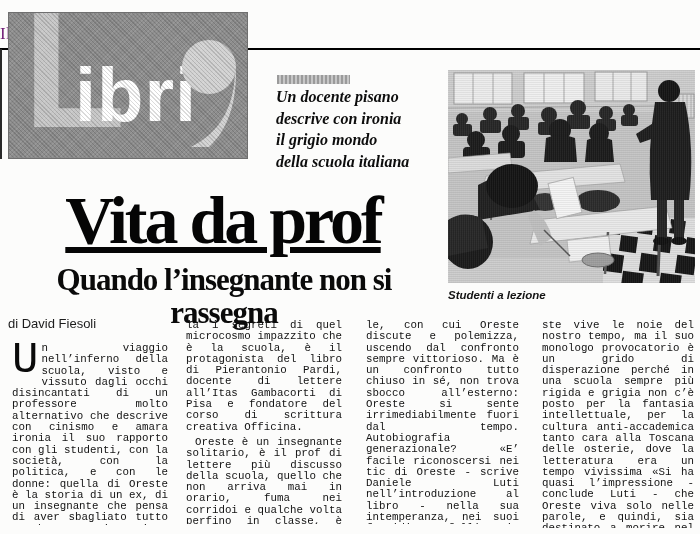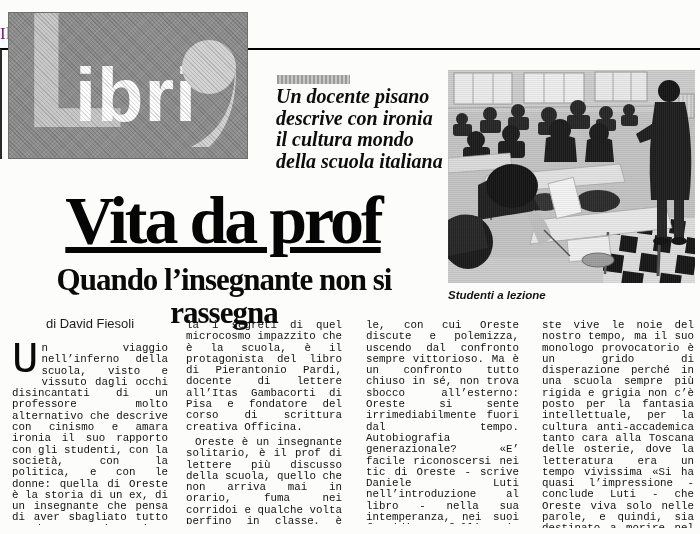--- a/index.html
+++ b/index.html
@@ -38,21 +38,21 @@
     font-size:76px;line-height:1;color:#ffffff;letter-spacing:1px;
   }
   .logo-quote{position:absolute;right:10px;top:26px;}
   
   .standfirst-bar{
     left:277px;top:75px;width:73px;height:9px;
     background:repeating-linear-gradient(90deg,#9a9a9a 0 2px,#c7c7c7 2px 4px);
   }
   .standfirst{
     left:276px;top:86px;width:172px;
-    font-style:italic;font-weight:bold;font-size:20px;line-height:21.5px;color:#0d0d0d;font-family:Liberation Serif, serif;
+    font-style:italic;font-weight:bold;font-size:16px;line-height:21.5px;color:#0d0d0d;font-family:Liberation Serif, serif;
   }
   
   .photo{left:448px;top:70px;width:247px;height:213px;background:#c6c6c6;}
   .photo::after{
     content:"";position:absolute;inset:0;pointer-events:none;
     background:
       repeating-linear-gradient(0deg, rgba(0,0,0,.06) 0 1px, transparent 1px 2px),
       repeating-linear-gradient(90deg, rgba(255,255,255,.05) 0 1px, transparent 1px 2px);
   }
   .caption{
@@ -62,21 +62,21 @@
   
   .title{
     left:0;top:186px;width:446px;text-align:center;
     font-weight:bold;font-size:68px;line-height:1;letter-spacing:-3px;color:#050505;text-decoration:underline;
   }
   .subtitle{
     left:2px;top:264px;width:444px;text-align:center;
     font-weight:bold;font-size:31px;line-height:1.05;letter-spacing:-1px;color:#0a0a0a;
   }
   .byline{
-    left:8px;top:316px;width:164px;text-align:center;
+    left:8px;top:316px;width:164px;
     font-family:"Liberation Sans", sans-serif;font-size:13px;color:#1c1c1c;
   }
   
   .col{
     position:absolute;font-size:10.8px;line-height:11.3px;
     text-align:justify;color:#121212;overflow:hidden;
   }
   .col p{margin:4px;font-family:Liberation Mono, monospace;}
   .col p.indent{text-indent:9px;}
   .col-1{left:8px;top:339px;width:164px;height:186px;}
@@ -108,21 +108,21 @@
       <circle cx="34" cy="28" r="27" fill="#d2d2d2"></circle>
       <path d="M60,30 C60,66 46,93 16,108 L34,108 C54,90 61,62 61,34 Z" fill="#d2d2d2"></path>
     </svg>
   </span>
 </div>
 
 <div class="abs standfirst-bar"></div>
 <div class="abs standfirst">
   <div>Un docente pisano</div>
   <div>descrive con ironia</div>
-  <div>il cultura mondo</div>
+  <div>il grigio mondo</div>
   <div>della scuola italiana</div>
 </div>
 
 <div class="abs photo">
   <svg width="247" height="213" viewBox="0 0 247 213">
     <rect width="247" height="213" fill="#c4c4c4"></rect>
     <rect x="0" y="0" width="247" height="42" fill="#cdcdcd"></rect>
 
     <g>
       <rect x="6" y="3" width="58" height="31" fill="#ececec" stroke="#9c9c9c"></rect>

